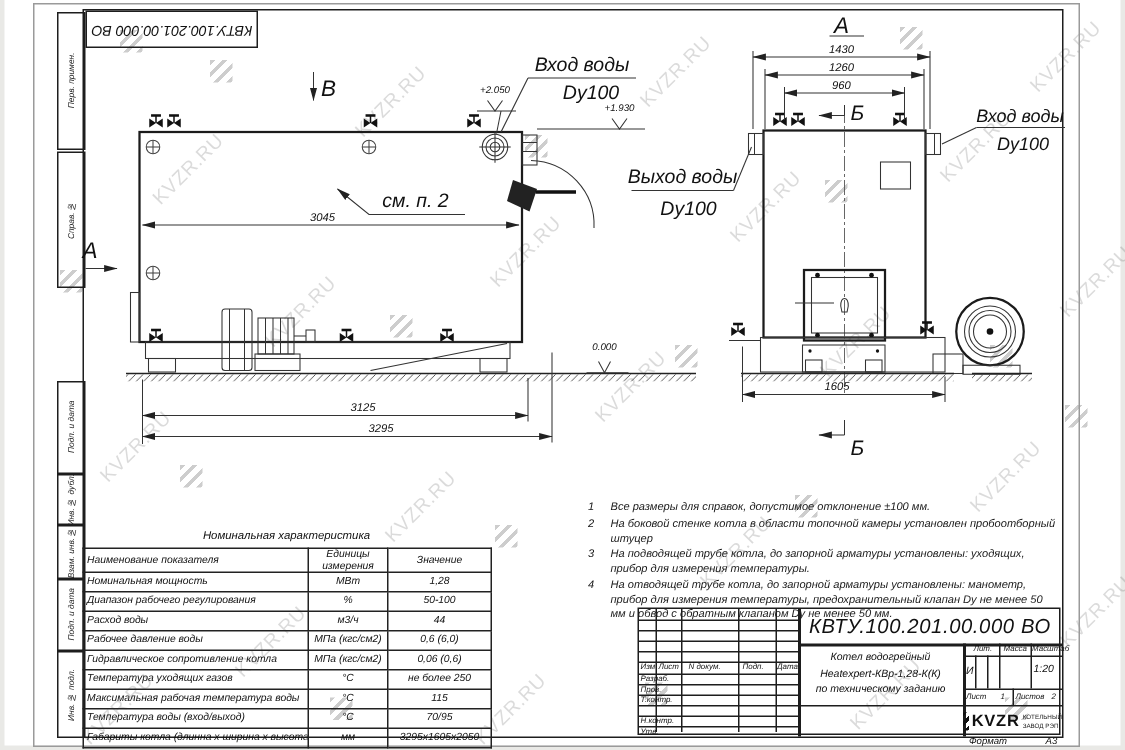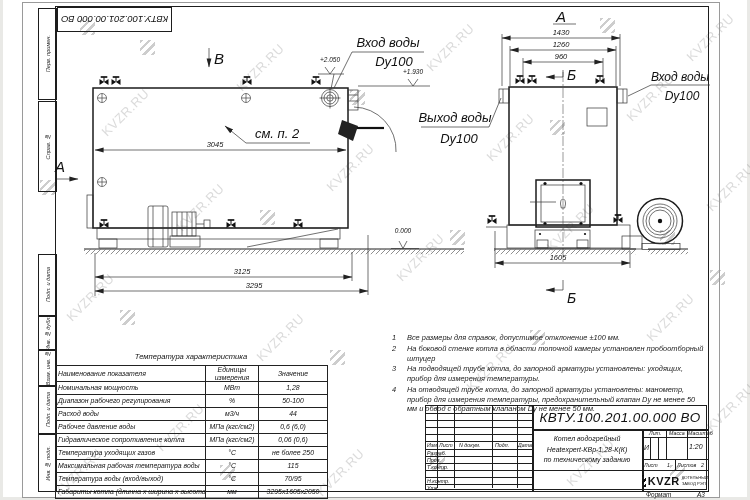--- a/index.html
+++ b/index.html
@@ -347,21 +347,21 @@
         <span class="n">3</span>
         <span class="t">На  подводящей трубе котла, до запорной арматуры установлены: уходящих, прибор для измерения температуры.</span>
       </div>
     <div class="note">
         <span class="n">4</span>
         <span class="t">На отводящей трубе котла, до запорной арматуры установлены: манометр, прибор для измерения температуры, предохранительный клапан Dу не менее 50 мм и обвод с обратным клапаном Dу не менее 50 мм.</span>
       </div>
   </div>
 
   <div id="tech">
-    <div class="ttl">Температура характеристика</div>
+    <div class="ttl">Номинальная характеристика</div>
     <table class="tt">
       <colgroup>
           <col style="width:150px">
           <col style="width:53px">
           <col style="width:69px">
         </colgroup>
       <tbody>
           <tr class="hd">
         <td style="text-align:left">Наименование показателя</td>
         <td style="white-space:normal">Единицы измерения</td>

